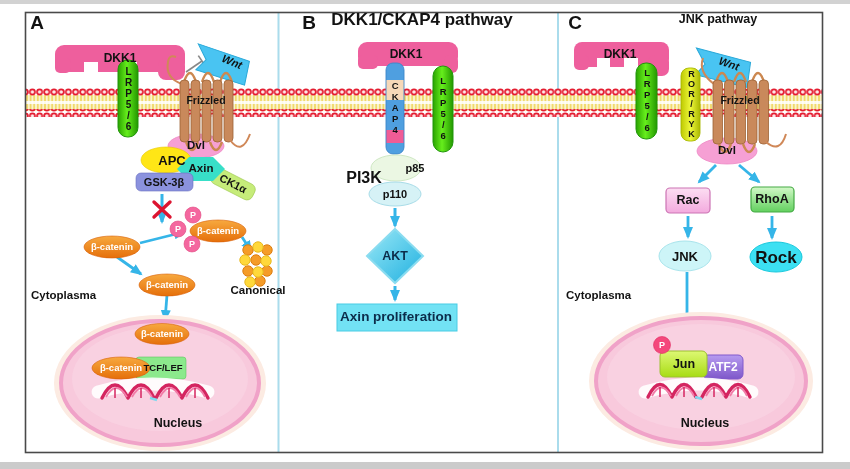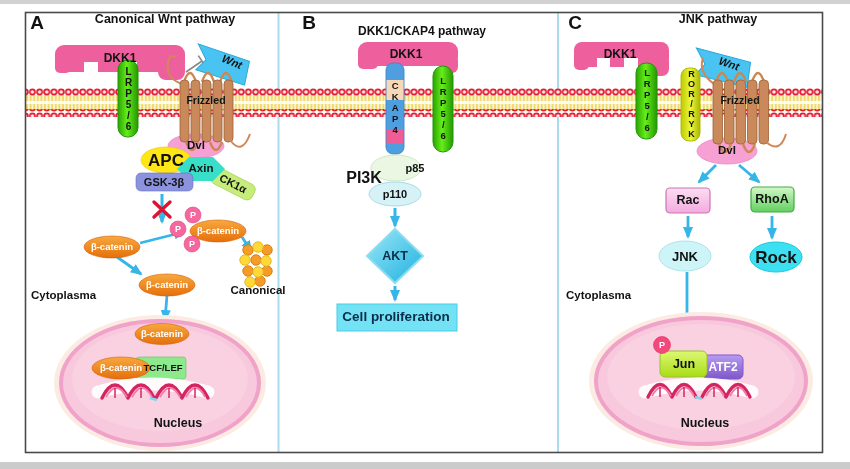--- a/index.html
+++ b/index.html
@@ -274,53 +274,52 @@
             <line x1="738" y1="387" x2="738" y2="397"></line>
       </g>
       <line x1="695" y1="397" x2="702" y2="399" stroke="#7fd8ee" stroke-width="2.4"></line>
     </g>
   </g>
 
   <rect x="25.5" y="12.5" width="797" height="440" fill="none" stroke="#4a4a4a" stroke-width="1.6"></rect>
 </svg>
 
 <div class="lbl" style="left:37px; top:22px; font-size:19px;">A</div>
-<div class="lbl" style="left:165px; top:19px; font-size:12.5px;">Canonical Wnt pathway</div>
 <div class="lbl" style="left:120px; top:58px; font-size:12px;">DKK1</div>
 <div class="lbl italic" style="left:232px; top:62px; font-size:11px; transform:translate(-50%,-50%) rotate(23deg);">Wnt</div>
 <div class="lbl vert" style="left:128px; top:99px; font-size:10px;">LRP5/6</div>
 <div class="lbl" style="left:206px; top:100px; font-size:10.5px;">Frizzled</div>
 <div class="lbl" style="left:196px; top:146px; font-size:11.5px;">Dvl</div>
-<div class="lbl" style="left:166px; top:160px; font-size:17px;">APC</div>
+<div class="lbl" style="left:172px; top:160px; font-size:13px;">APC</div>
 <div class="lbl" style="left:201px; top:169px; font-size:11.5px;">Axin</div>
 <div class="lbl" style="left:164px; top:182px; font-size:11px;">GSK-3β</div>
 <div class="lbl" style="left:233px; top:184px; font-size:11px; transform:translate(-50%,-50%) rotate(27deg);">CK1α</div>
 <div class="lbl white" style="left:112px; top:247px; font-size:9.5px;">β-catenin</div>
 <div class="lbl white" style="left:218px; top:231px; font-size:9.5px;">β-catenin</div>
 <div class="lbl white" style="left:193px; top:215px; font-size:9px;">P</div>
 <div class="lbl white" style="left:178px; top:229px; font-size:9px;">P</div>
 <div class="lbl white" style="left:192px; top:244px; font-size:9px;">P</div>
 <div class="lbl white" style="left:167px; top:285px; font-size:9.5px;">β-catenin</div>
 <div class="lbl" style="left:258px; top:291px; font-size:11.5px;">Canonical</div>
 <div class="lbl lbl-left" style="left:31px; top:296px; font-size:11.5px;">Cytoplasma</div>
 <div class="lbl white" style="left:162px; top:334px; font-size:9.5px;">β-catenin</div>
 <div class="lbl white" style="left:121px; top:368px; font-size:9.5px;">β-catenin</div>
 <div class="lbl" style="left:163px; top:368px; font-size:9.5px;">TCF/LEF</div>
 <div class="lbl" style="left:178px; top:423px; font-size:12.5px;">Nucleus</div>
 
 <div class="lbl" style="left:309px; top:22px; font-size:19px;">B</div>
-<div class="lbl" style="left:422px; top:19px; font-size:12px;margin-top:12px;">DKK1/CKAP4 pathway</div>
+<div class="lbl" style="left:422px; top:19px; font-size:17px;">DKK1/CKAP4 pathway</div>
 <div class="lbl" style="left:406px; top:54px; font-size:12px;">DKK1</div>
 <div class="lbl vert" style="left:395px; top:107px; font-size:9.5px;">CKAP4</div>
 <div class="lbl vert" style="left:443px; top:108px; font-size:9.5px;">LRP5/6</div>
 <div class="lbl" style="left:396px; top:168px; font-size:11px;margin-left:19px;">p85</div>
 <div class="lbl" style="left:364px; top:178px; font-size:16px;">PI3K</div>
 <div class="lbl" style="left:395px; top:194px; font-size:11px;">p110</div>
 <div class="lbl navy" style="left:395px; top:256px; font-size:12.5px;">AKT</div>
-<div class="lbl navy" style="left:396px; top:317px; font-size:13.5px;">Cell proliferation</div>
+<div class="lbl navy" style="left:396px; top:317px; font-size:13.5px;">Axin proliferation</div>
 
 <div class="lbl" style="left:575px; top:22px; font-size:19px;">C</div>
 <div class="lbl" style="left:718px; top:19px; font-size:12.5px;">JNK pathway</div>
 <div class="lbl" style="left:620px; top:54px; font-size:12px;">DKK1</div>
 <div class="lbl vert" style="left:647px; top:100px; font-size:9.5px;">LRP5/6</div>
 <div class="lbl vert" style="left:691px; top:104px; font-size:9px;">ROR/RYK</div>
 <div class="lbl italic" style="left:729px; top:64px; font-size:11px; transform:translate(-50%,-50%) rotate(19deg);">Wnt</div>
 <div class="lbl" style="left:740px; top:100px; font-size:10.5px;">Frizzled</div>
 <div class="lbl" style="left:727px; top:151px; font-size:11.5px;">Dvl</div>
 <div class="lbl" style="left:688px; top:200px; font-size:12.5px;">Rac</div>

